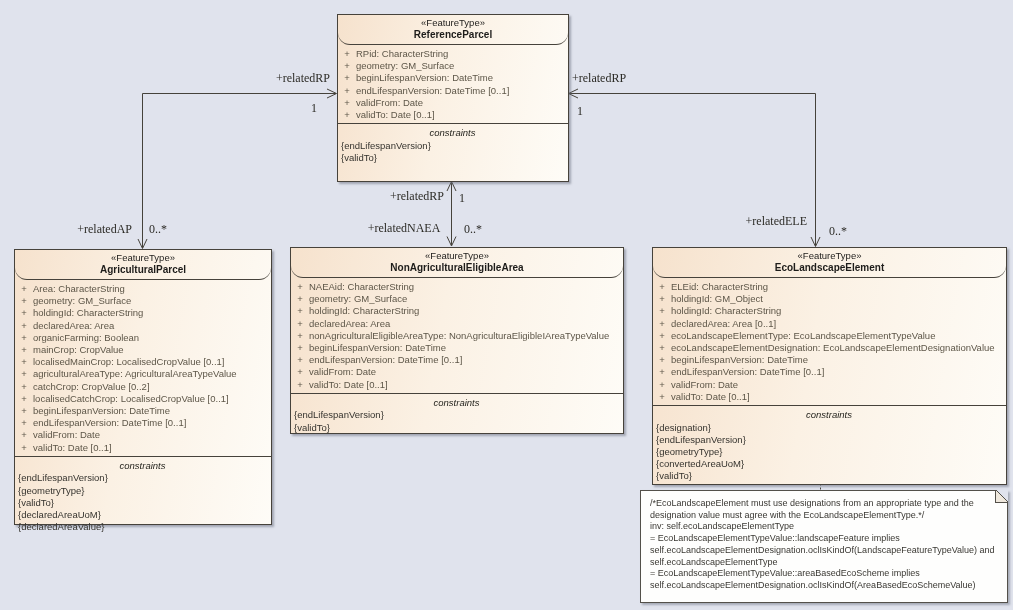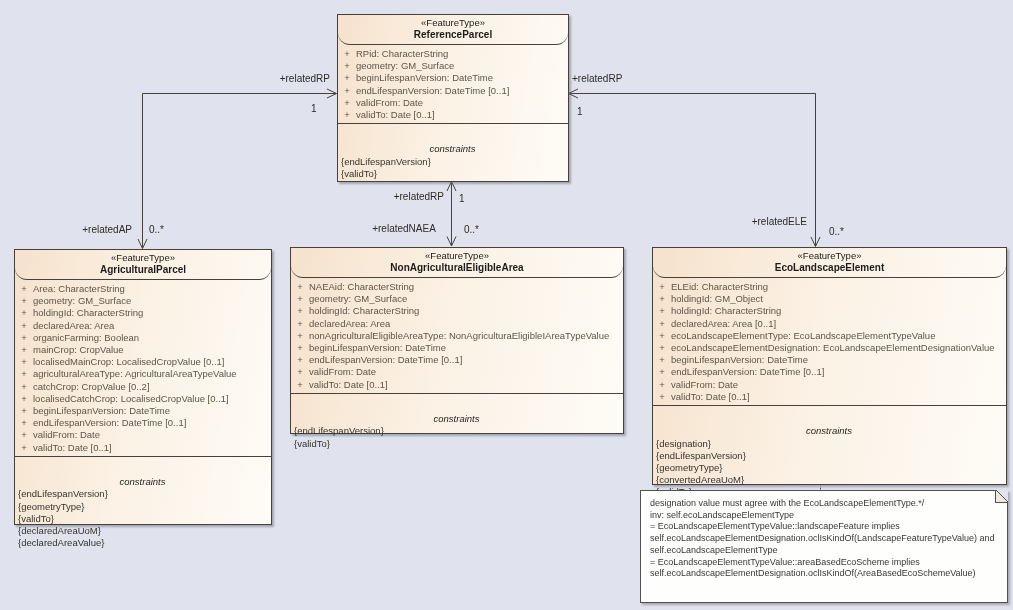--- a/index.html
+++ b/index.html
@@ -22,25 +22,25 @@
 
   .uml-header{text-align:center;padding:2px 2px 3px;border-bottom:1px solid #46423b;color:#1d1c1a;line-height:12px;border-radius:12px;}
   .stereotype{font-size:9.5px;}
   .class-name{font-weight:bold;font-size:10px;}
 
   .attrs{padding:3px 2px 2px 0;}
   .attr-row{display:flex;line-height:12.2px;white-space:nowrap;overflow:hidden;}
   .vis{flex:0 0 18px;text-align:center;}
   .attr-text{flex:1 1 auto;overflow:hidden;}
 
-  .constraints{border-top:1px solid #46423b;flex:1 1 auto;padding:18px 4px 2px 3px;color:#35332e;}
+  .constraints{border-top:1px solid #46423b;flex:1 1 auto;padding:2px 4px 2px 3px;color:#35332e;}
   .constraints-title{text-align:center;font-style:italic;line-height:13.5px;color:#26251f;}
   .constraint-row{line-height:12.2px;white-space:nowrap;}
 
-  .clabel{position:absolute;z-index:3;font-size:10px;color:#2c2b26;line-height:11px;}
+  .clabel{position:absolute;z-index:3;font-size:12px;color:#2c2b26;line-height:11px;font-family:Liberation Serif, serif;}
   .r{text-align:right;}
 
   .uml-note{
     position:absolute;left:640px;top:490px;width:368px;height:113px;z-index:2;
     background:#fefefd;border:1px solid #53504a;
     box-shadow:2px 2px 2px rgba(110,115,130,.5);
     padding:7px 9px;box-sizing:border-box;
     font-size:9px;line-height:11.7px;color:#3a3833;
   }
   .uml-note::before{content:"";position:absolute;top:-1px;right:-1px;width:0;height:0;
@@ -354,20 +354,21 @@
   <div class="clabel" style="left:459px;top:193px;">1</div>
   <div class="clabel r" style="left:365px;top:223px;width:78px;text-align:center;">+relatedNAEA</div>
   <div class="clabel" style="left:464px;top:224px;">0..*</div>
 
   <div class="clabel" style="left:572px;top:73px;">+relatedRP</div>
   <div class="clabel" style="left:577px;top:106px;">1</div>
   <div class="clabel r" style="left:743px;top:216px;width:64px;">+relatedELE</div>
   <div class="clabel" style="left:829px;top:226px;">0..*</div>
 
   <div class="uml-note">
+  <div class="note-line">/*EcoLandscapeElement must use designations from an appropriate type and the</div>
 
   <div class="note-line">designation value must agree with the EcoLandscapeElementType.*/</div>
 
   <div class="note-line">inv: self.ecoLandscapeElementType</div>
 
   <div class="note-line">= EcoLandscapeElementTypeValue::landscapeFeature implies</div>
 
   <div class="note-line">self.ecoLandscapeElementDesignation.oclIsKindOf(LandscapeFeatureTypeValue) and</div>
 
   <div class="note-line">self.ecoLandscapeElementType</div>

